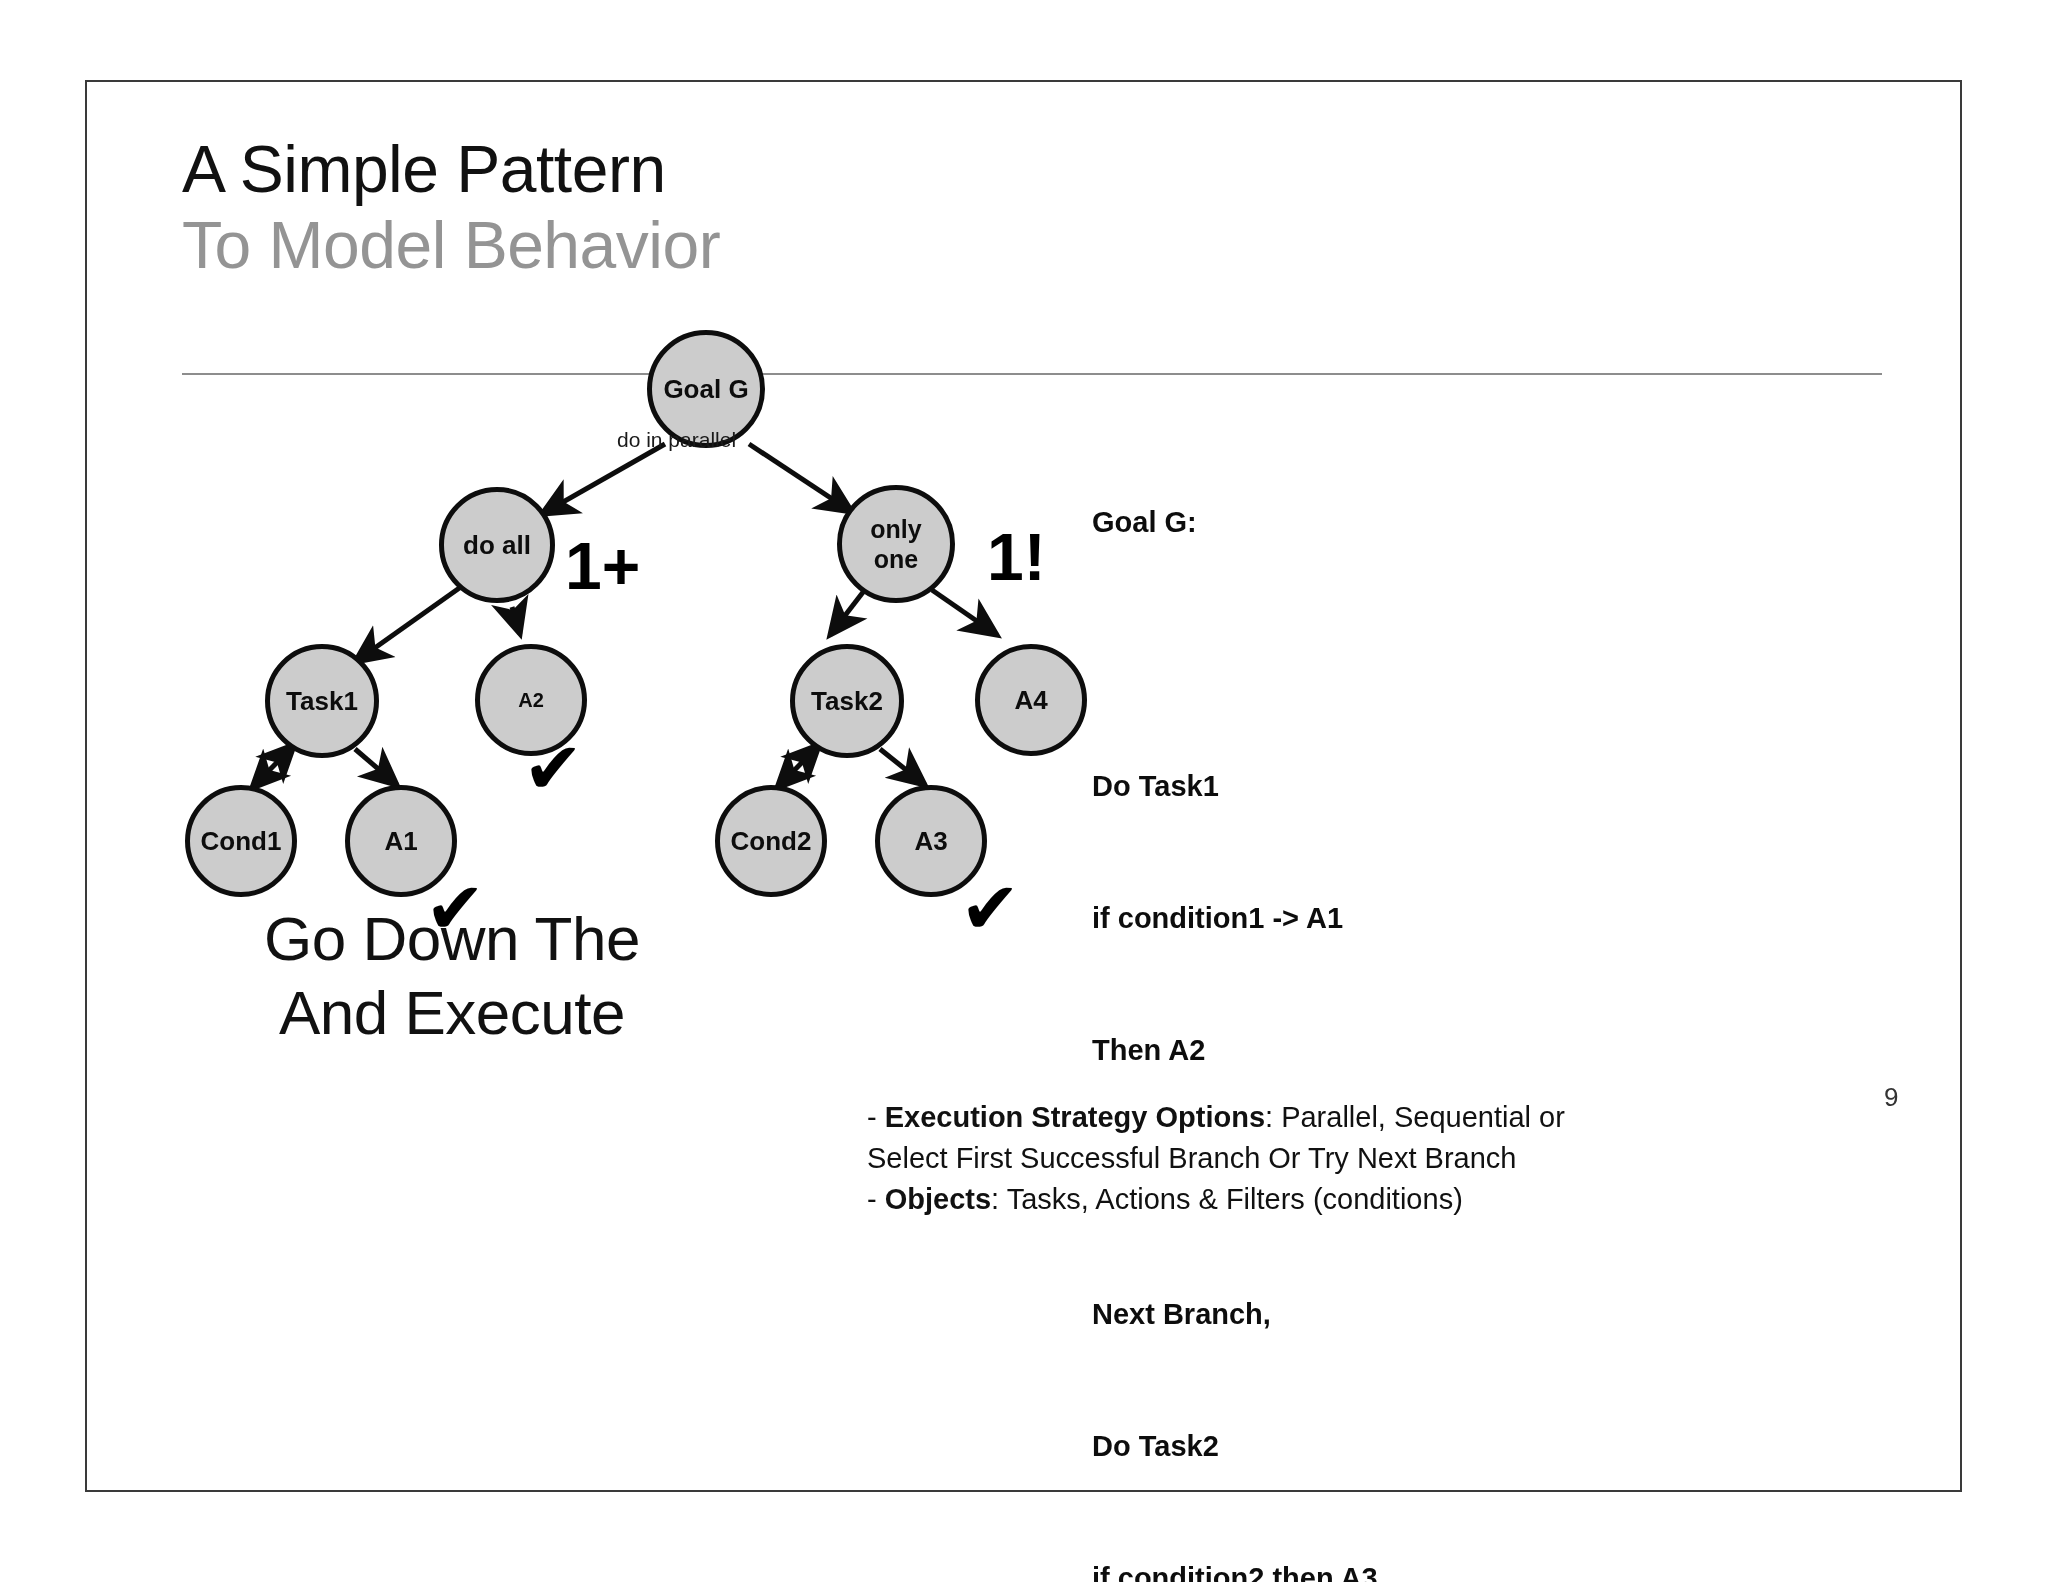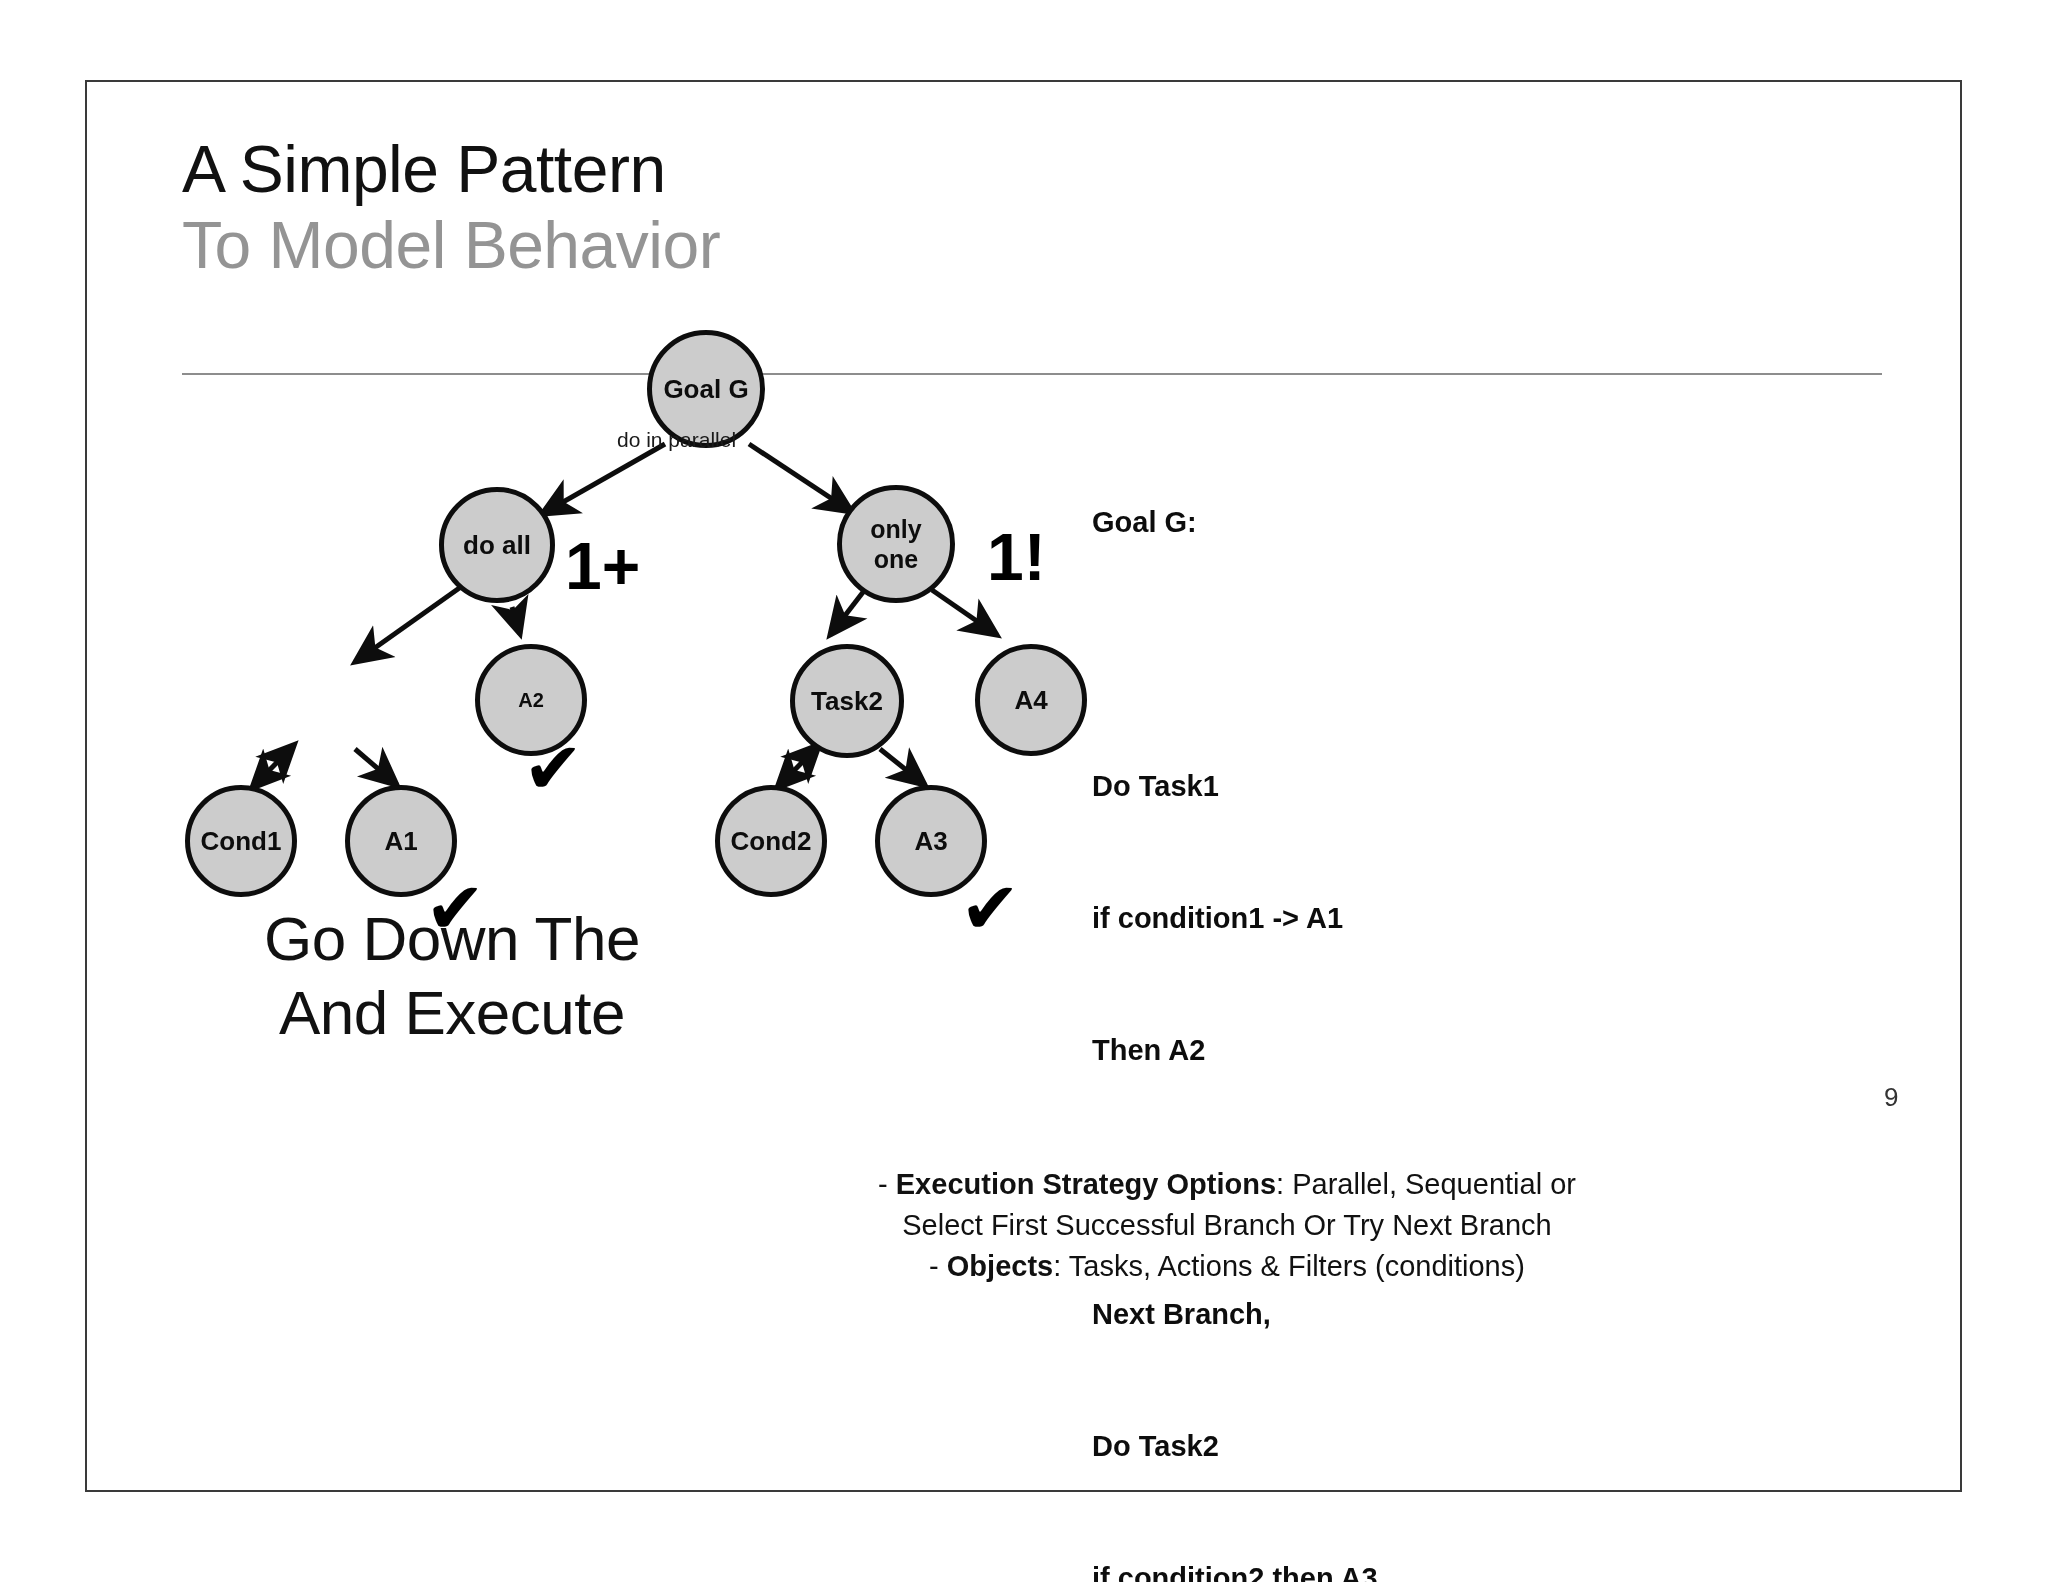--- a/index.html
+++ b/index.html
@@ -161,26 +161,25 @@
     line-height: 74px;
     color: #111111;
     font-weight: 400;
     letter-spacing: -0.5px;
   }
 
   
   .notes {
     position: absolute;
     left: 780px;
-    top: 1082px;
+    top: 1015px;
     width: 720px;
     font-size: 29px;
     line-height: 41px;
     color: #111111;
-    text-align: center;
   }
   .notes b { font-weight: bold; }
 
   .page-number {
     position: absolute;
     left: 1797px;
     top: 1000px;
     font-size: 26px;
     color: #333333;
   }
@@ -225,20 +224,21 @@
 
     <line x1="793" y1="667" x2="838" y2="703" stroke="#0d0d0d" stroke-width="5" marker-end="url(#ah)"></line>
   </svg>
 
   <div class="node n-goal">Goal G</div>
   <div class="node n-doall">do all</div>
   <div class="node n-only">
       <span style="white-space:pre-line">only
 one</span>
     </div>
+  <div class="node n-task1">Task1</div>
   <div class="node n-a2">A2</div>
   <div class="node n-task2">Task2</div>
   <div class="node n-a4">A4</div>
   <div class="node n-cond1">Cond1</div>
   <div class="node n-a1">A1</div>
   <div class="node n-cond2">Cond2</div>
   <div class="node n-a3">A3</div>
 
   <div class="edge-label lbl-parallel">do in parallel</div>
   <div class="badge badge-1plus">1+</div>

